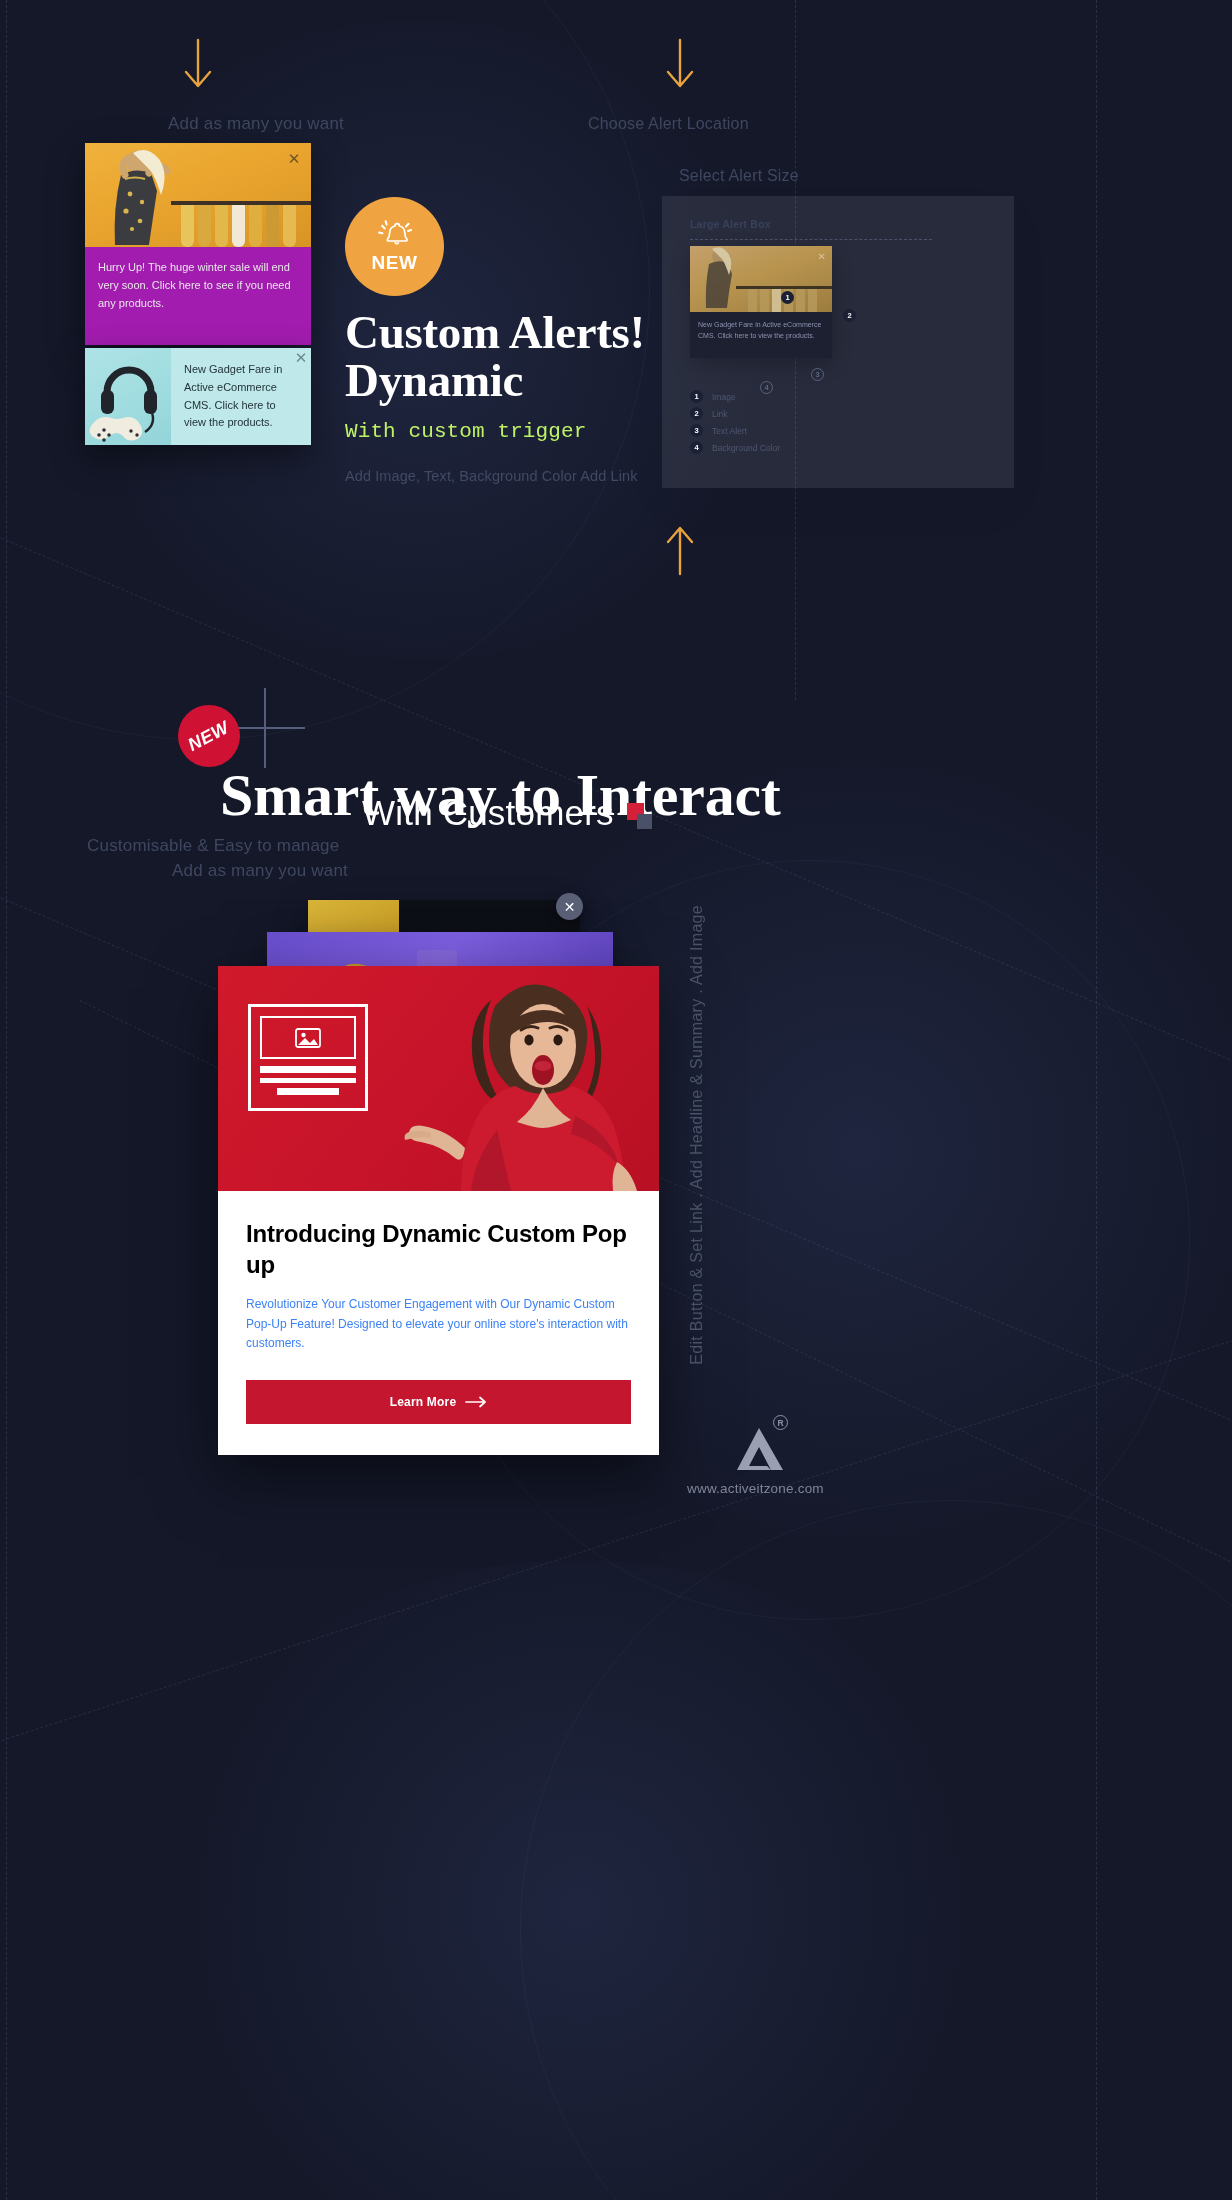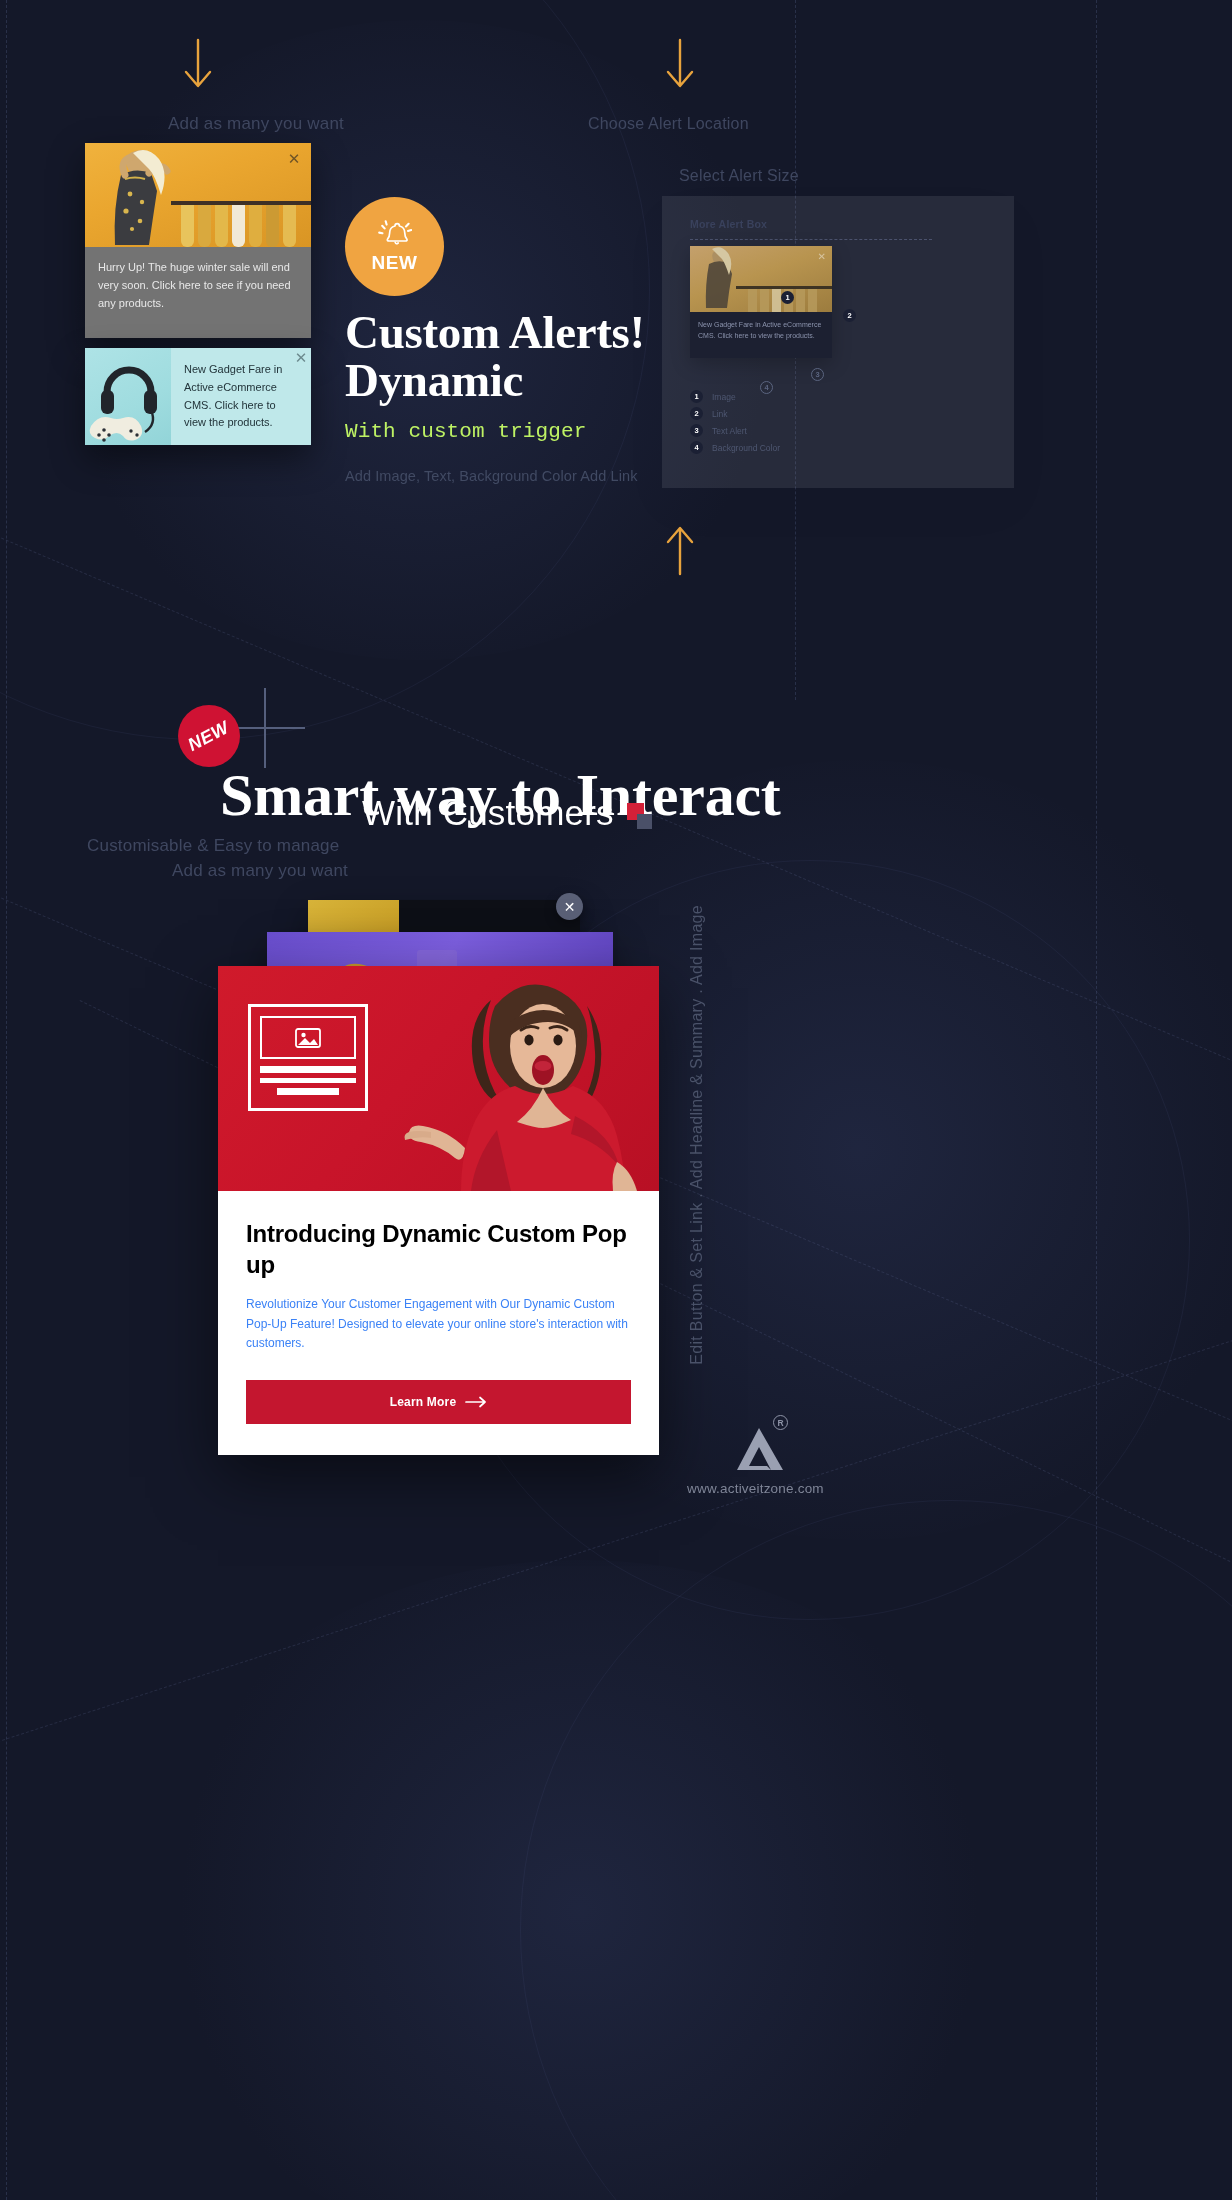--- a/index.html
+++ b/index.html
@@ -55,22 +55,22 @@
   }
   .alert-img .hang {
     position:absolute; top:62px; width:13px; height:42px; border-radius:0 0 6px 6px;
   }
   .alert-close {
     position:absolute; top:8px; right:9px; width:16px; height:16px;
     color:rgba(60,50,35,.7); font-size:15px; line-height:16px; text-align:center;
     cursor:pointer;
   }
   .alert-body {
-    background:#737373; color:#e8e8e8; font-size:11px; line-height:1.65;
-    padding:11px 13px 26px 13px;
+    background:#a21caf; color:#e8e8e8; font-size:11px; line-height:1.65;
+    padding:11px 13px 33px 13px;
   }
   .alert-h {
     position:absolute; display:flex; width:226px;
     background:#bfe8ea; box-shadow:0 14px 34px rgba(0,0,0,.45);
   }
   .alert-h .thumb {
     width:86px; flex:0 0 86px; height:97px; position:relative;
     background:linear-gradient(150deg,#aee3e6 0%,#9fdcdf 60%,#92d4d8 100%);
     overflow:hidden;
   }
@@ -354,21 +354,21 @@
     <span class="l2">Custom Alerts!</span>
     <span class="l2">Dynamic</span>
   </div>
   <div class="sub-orange" style="left:345px; top:420px;">With custom trigger</div>
   <div class="sub-grey" style="left:345px; top:468px;">Add Image, Text, Background Color  Add Link</div>
 
   <div class="caption-faint" style="left:588px; top:115px; font-size:16px;">Choose Alert Location</div>
   <div class="caption-faint" style="left:663px; top:167px; font-size:16px;margin-left:16px;">Select Alert Size</div>
 
   <div class="panel" style="left:662px; top:196px; width:352px; height:292px;"></div>
-  <div class="panel-title" style="left:690px; top:218px;">More Alert Box</div>
+  <div class="panel-title" style="left:690px; top:218px;">Large Alert Box</div>
   <div class="panel-rule" style="left:690px; top:239px; width:242px;"></div>
 
   <div class="mini-alert" style="left:690px; top:246px;">
     <div class="mini-img">
       <svg viewBox="0 0 142 66" width="142" height="66" style="opacity:.85">
         <path d="M24 16 q-5 -10 4 -12 q10 -2 11 6 q1 7 -5 8 z" fill="#a98d63"></path>
         <path d="M19 18 q9 -5 19 -1 l4 11 q-3 16 -5 34 l-21 0 q-1 -24 3 -44 z" fill="#4a4238"></path>
         <path d="M22 3 q9 -5 16 4 q6 9 1 22 q-4 -12 -7 -16 q-6 -6 -10 -10 z" fill="#d9cfae"></path>
         <rect x="46" y="40" width="96" height="3" fill="#2b251d"></rect>
         <g fill="#b79a5c">

